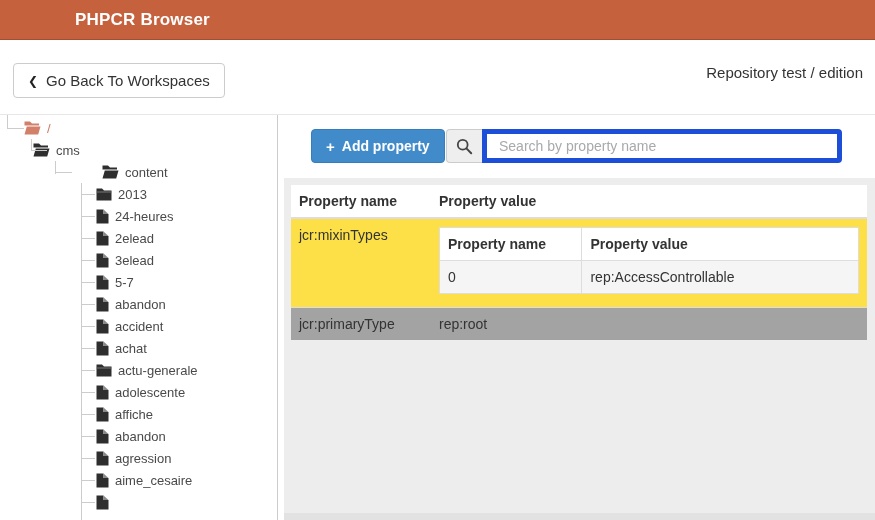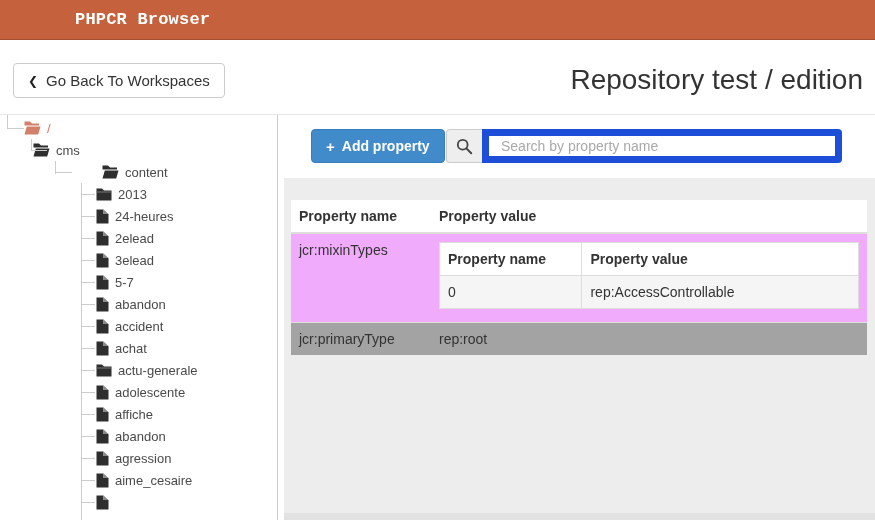--- a/index.html
+++ b/index.html
@@ -1,33 +1,33 @@
 <!DOCTYPE html>
 <html><head>
 <meta charset="utf-8">
 <style>
   * { margin:0; padding:0; box-sizing:border-box; }
   html,body { width:875px; height:520px; overflow:hidden; background:#fff;
               font-family:"Liberation Sans", sans-serif; }
 
   
   .app-header { position:absolute; left:0; top:0; width:875px; height:40px;
-    background:#c5613d; border-bottom:1px solid rgba(0,0,0,.18);font-family:Liberation Mono, monospace; }
+    background:#c5613d; border-bottom:1px solid rgba(0,0,0,.18); }
   .brand { position:absolute; left:75px; top:0; line-height:40px;
     color:#fff; font-size:17px; font-weight:bold; letter-spacing:.2px; }
 
   
   .subheader { position:absolute; left:0; top:40px; width:875px; height:75px;
     background:#fff; border-bottom:1px solid #e7e7e7; }
   .back-btn { position:absolute; left:13px; top:23px; height:35px;
     display:inline-flex; align-items:center; gap:8px; padding:0 14px;
     background:#fff; border:1px solid #ccc; border-radius:4px;
     font-size:15px; color:#333; cursor:pointer; }
   .back-btn .chev { font-size:12px; color:#222; }
-  .page-title { position:absolute; right:12px; top:24px; font-size:28px;
+  .page-title { position:absolute; right:12px; top:24px; font-size:15px;
     color:#333; font-weight:normal; }
 
   
   .content { position:absolute; left:0; top:115px; width:875px; height:405px;
     display:flex; }
 
   
   .tree-panel { position:relative; width:278px; height:405px;
     border-right:1px solid #ccc; overflow:hidden; background:#fff;
     padding-top:2px; }
@@ -62,35 +62,35 @@
     display:inline-flex; align-items:center; gap:7px; padding:0 14px;
     background:#428bca; border:1px solid #357ebd; border-radius:4px;
     color:#fff; font-size:14px; font-weight:bold; cursor:pointer; }
   .add-btn .plus { font-size:15px; font-weight:bold; line-height:1; }
 
   .search-group { position:absolute; left:168px; top:14px; width:396px;
     height:34px; display:flex; }
   .search-addon { width:36px; height:34px; background:#eee;
     border:1px solid #ccc; border-right:none; border-radius:4px 0 0 4px;
     display:flex; align-items:center; justify-content:center; }
-  .search-input { flex:1; height:34px; border:7px solid #1d4ed8;
+  .search-input { flex:1; height:34px; border:5px solid #1d4ed8;
     border-radius:0 4px 4px 0; padding:0 12px; font-size:14px; color:#333;
     outline:none; font-family:"Liberation Sans", sans-serif; }
   .search-input::placeholder { color:#a9a9a9; opacity:1; }
 
   .gray-panel { position:absolute; left:6px; right:0; top:63px; bottom:0;
     background:#ededed; border-bottom:7px solid #e2e2e2; }
-  .table-wrap { margin:22px 8px 0 7px; background:#fff; }
+  .table-wrap { margin:7px 8px 0 7px; background:#fff; }
 
   table.props { width:100%; border-collapse:collapse; font-size:14px; color:#333; }
   table.props > thead > tr > th { text-align:left; font-weight:bold;
     padding:8px; border-bottom:2px solid #ddd; }
   table.props > tbody > tr > td { padding:8px; vertical-align:top; }
   .col-name { width:140px; }
-  tr.row-striped { background:#f0abfc; }
+  tr.row-striped { background:#fde047; }
   tr.row-plain   { background:#a3a3a3; border-top:1px solid #ddd; }
   td.cell-nested { padding:8px 8px 13px 8px !important; }
 
   table.nested { width:100%; border-collapse:collapse; background:#fff;
     border:1px solid #ddd; }
   table.nested th, table.nested td { text-align:left; padding:8px;
     border:1px solid #ddd; font-size:14px; }
   table.nested th { font-weight:bold; background:#fff; }
   table.nested td { background:#f5f5f5; }
   .ncol-name { width:34%; }

